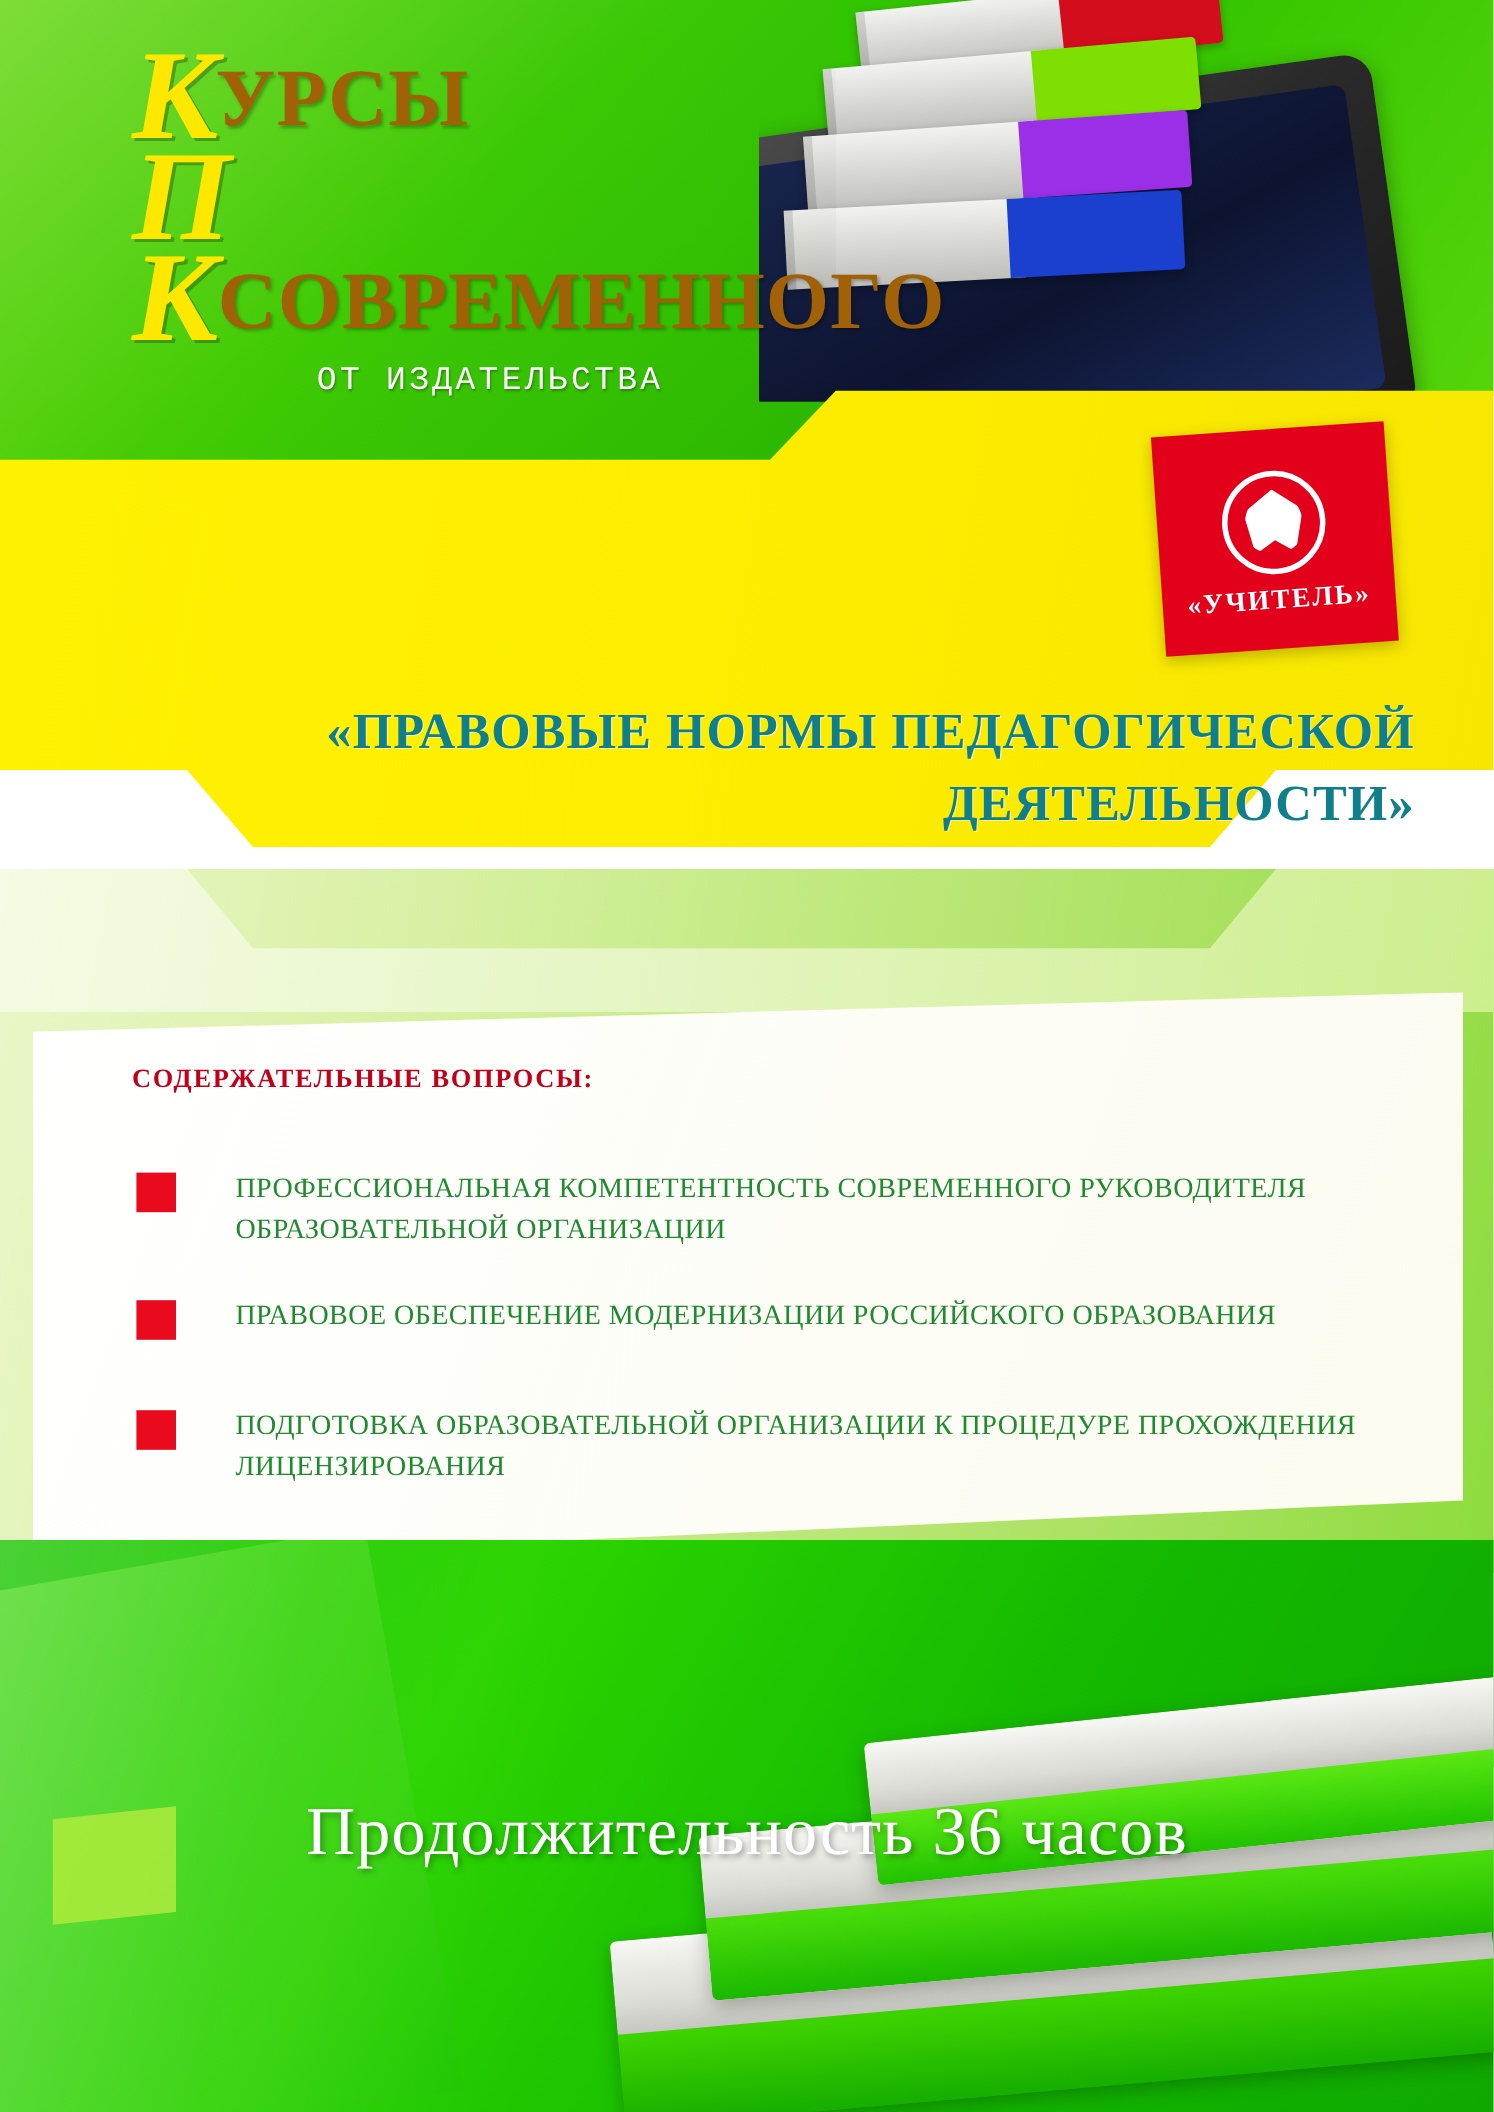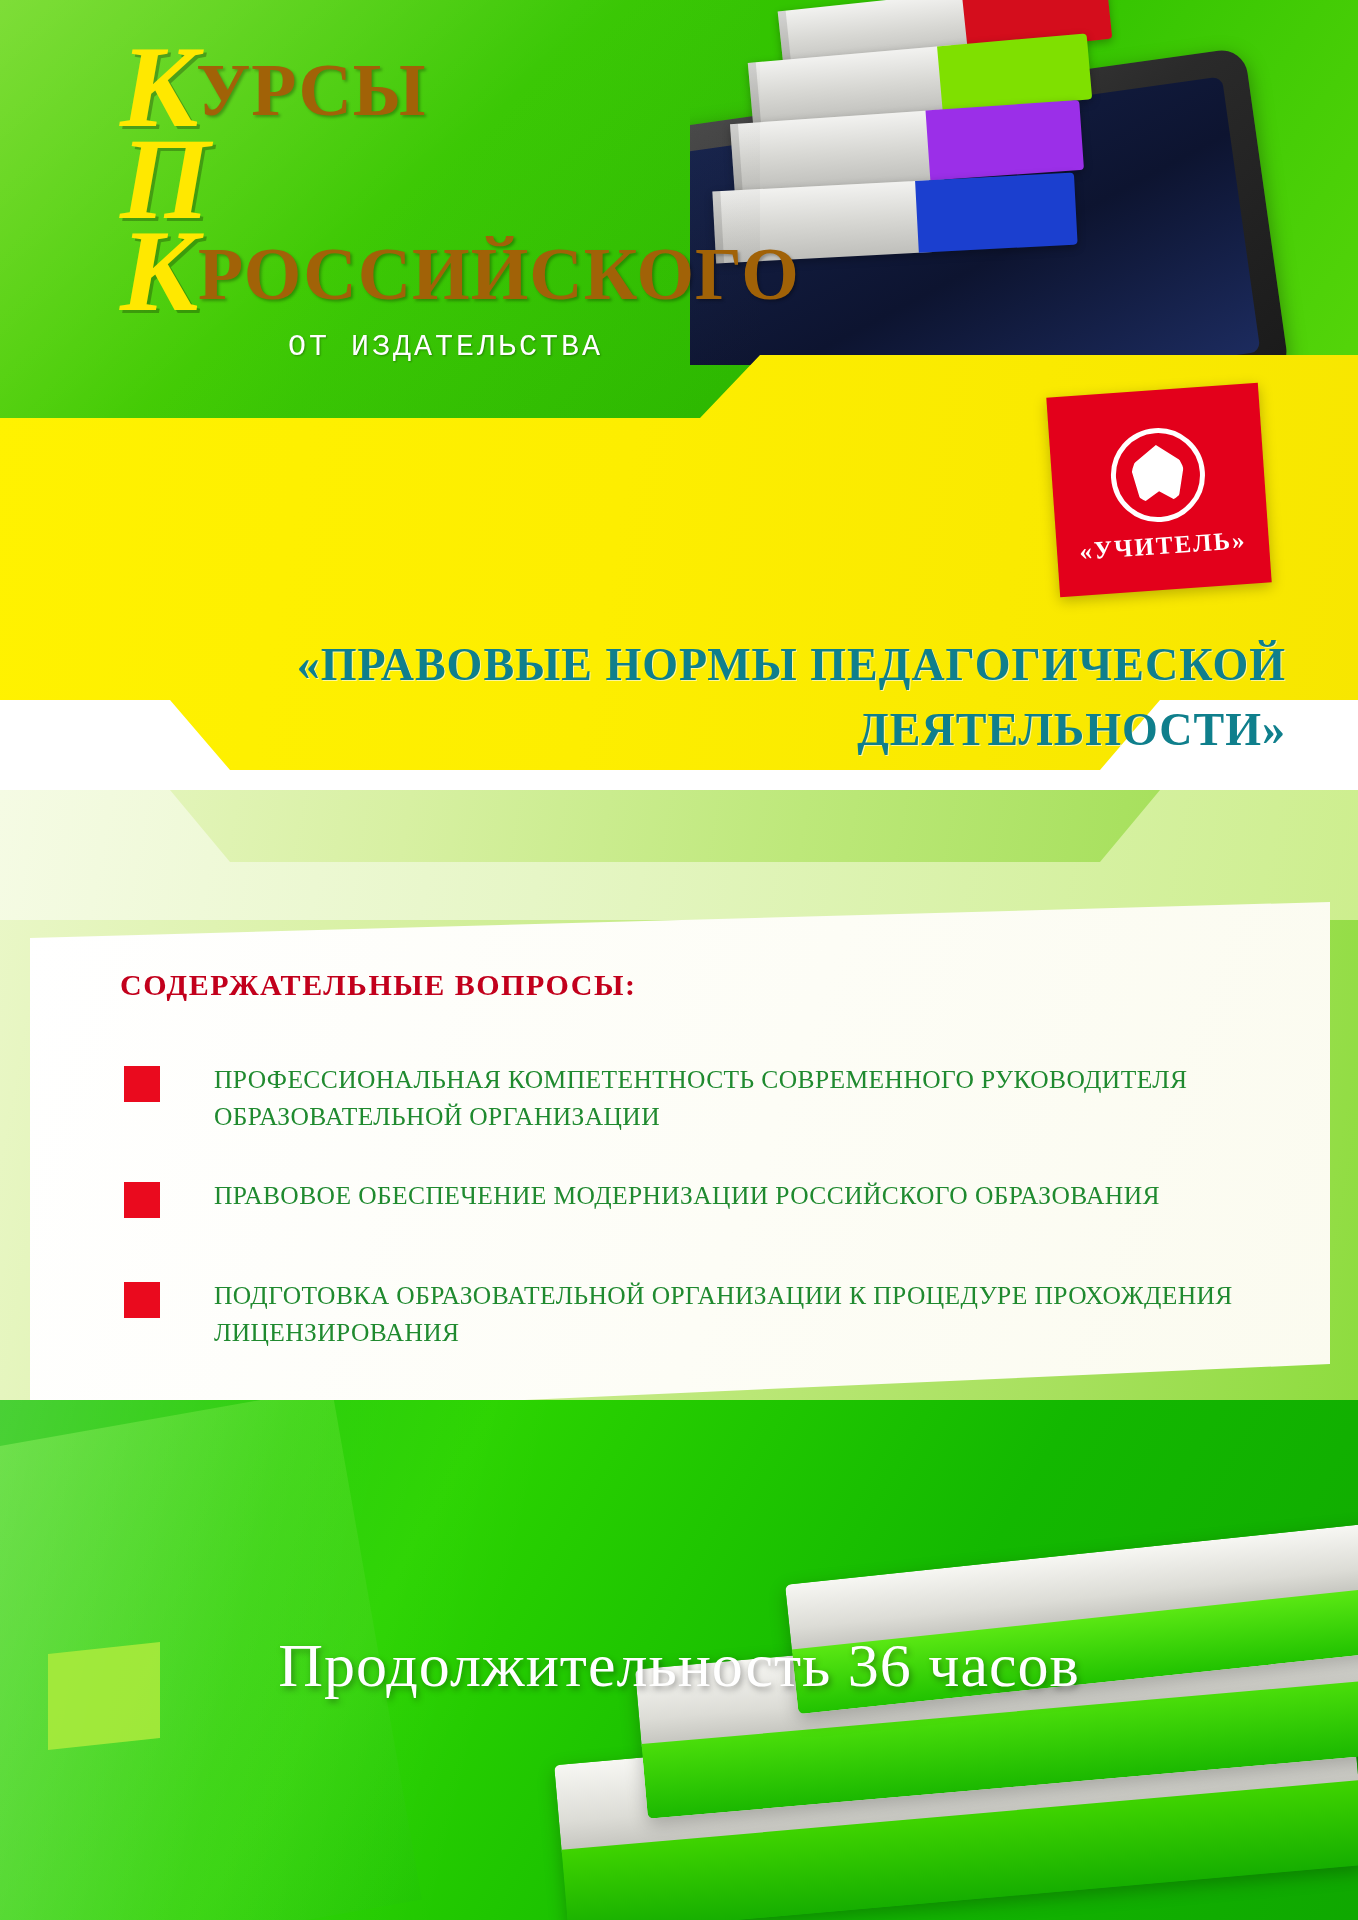--- a/index.html
+++ b/index.html
@@ -211,21 +211,21 @@
     background: linear-gradient(110deg, #ffffff 0%, #fdfdf6 55%, #fbfbef 100%);
     clip-path: polygon(0 36px, 1300px 0, 1300px 462px, 0 520px);
     box-shadow: 0 4px 16px rgba(0,0,0,0.08);
   }
 
   .section-head {
     position: absolute;
     left: 120px; top: 968px;
     font-family: "Liberation Serif", serif;
     font-weight: bold;
-    font-size: 30px;
+    font-size: 24px;
     letter-spacing: 1.5px;
     color: #c2001c;
   }
 
   .topics {
     position: absolute;
     left: 124px; top: 1062px;
     width: 1120px;
   }
   .topic {
@@ -350,21 +350,21 @@
   <div class="kpk">
     <div class="kpk-line l1">
       <span class="kpk-big">К</span>
       <span class="kpk-rest">УРСЫ</span>
     </div>
     <div class="kpk-line l2">
       <span class="kpk-big">П</span>
     </div>
     <div class="kpk-line l3">
       <span class="kpk-big">К</span>
-      <span class="kpk-rest">РОССИЙСКОГО</span>
+      <span class="kpk-rest">СОВРЕМЕННОГО</span>
     </div>
   </div>
 
   <div class="from-publisher">ОТ ИЗДАТЕЛЬСТВА</div>
 
   <div class="logo-box">
     <div class="logo-mark">
       <div class="logo-petal"></div>
     </div>
     <div class="logo-text">«УЧИТЕЛЬ»</div>

